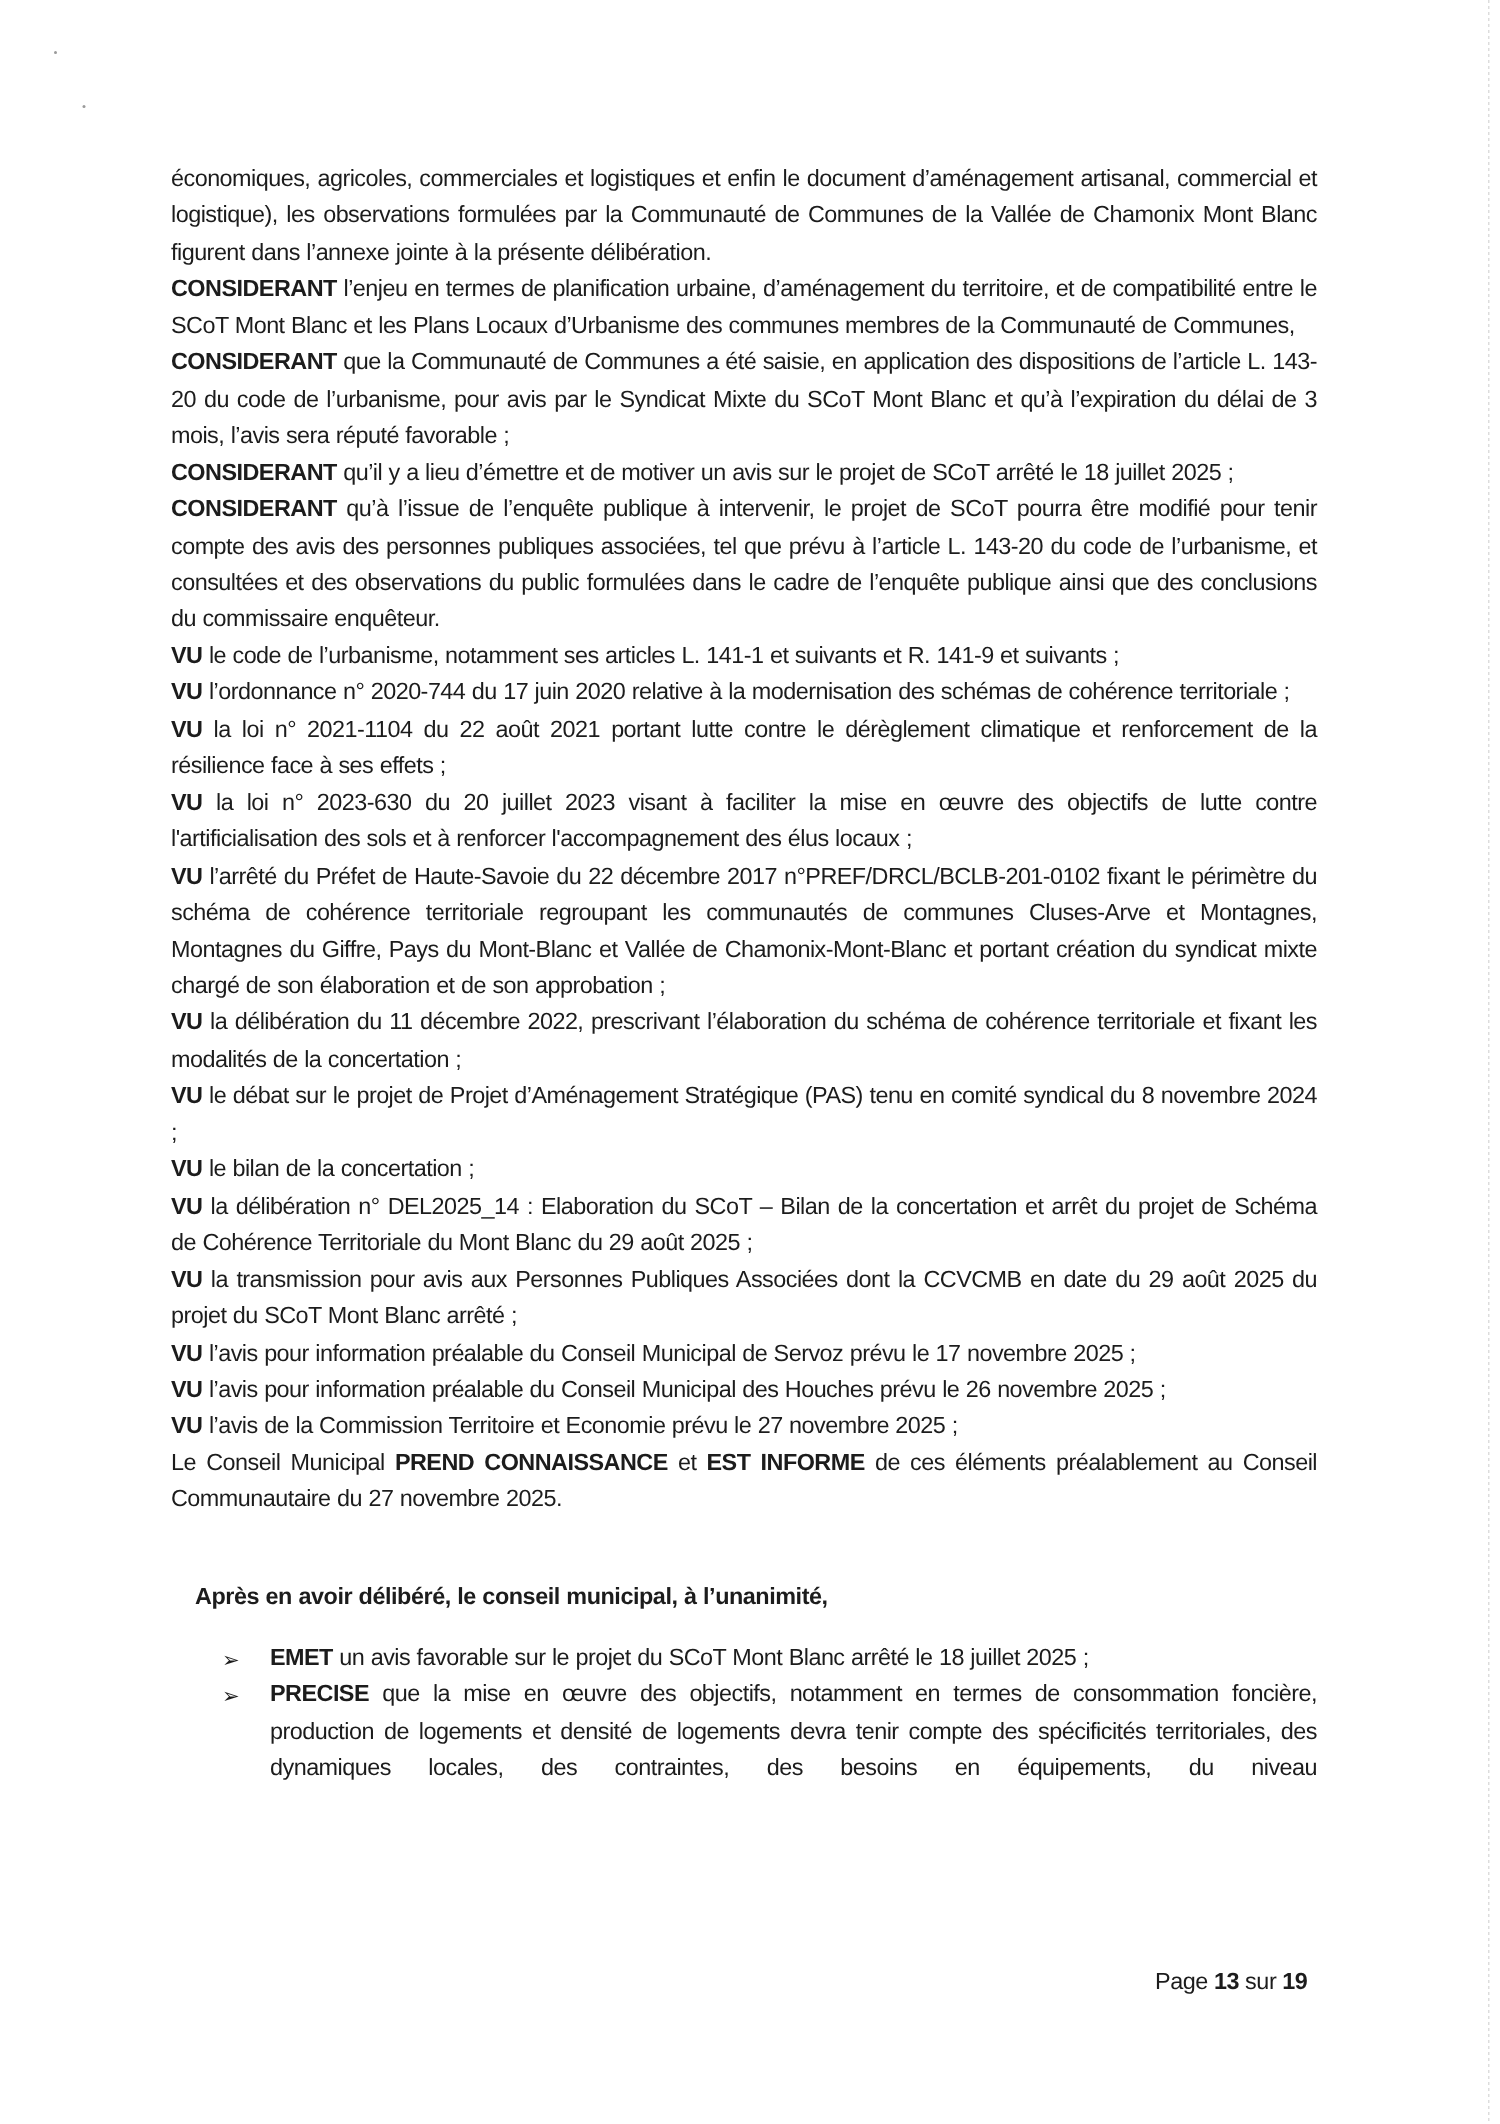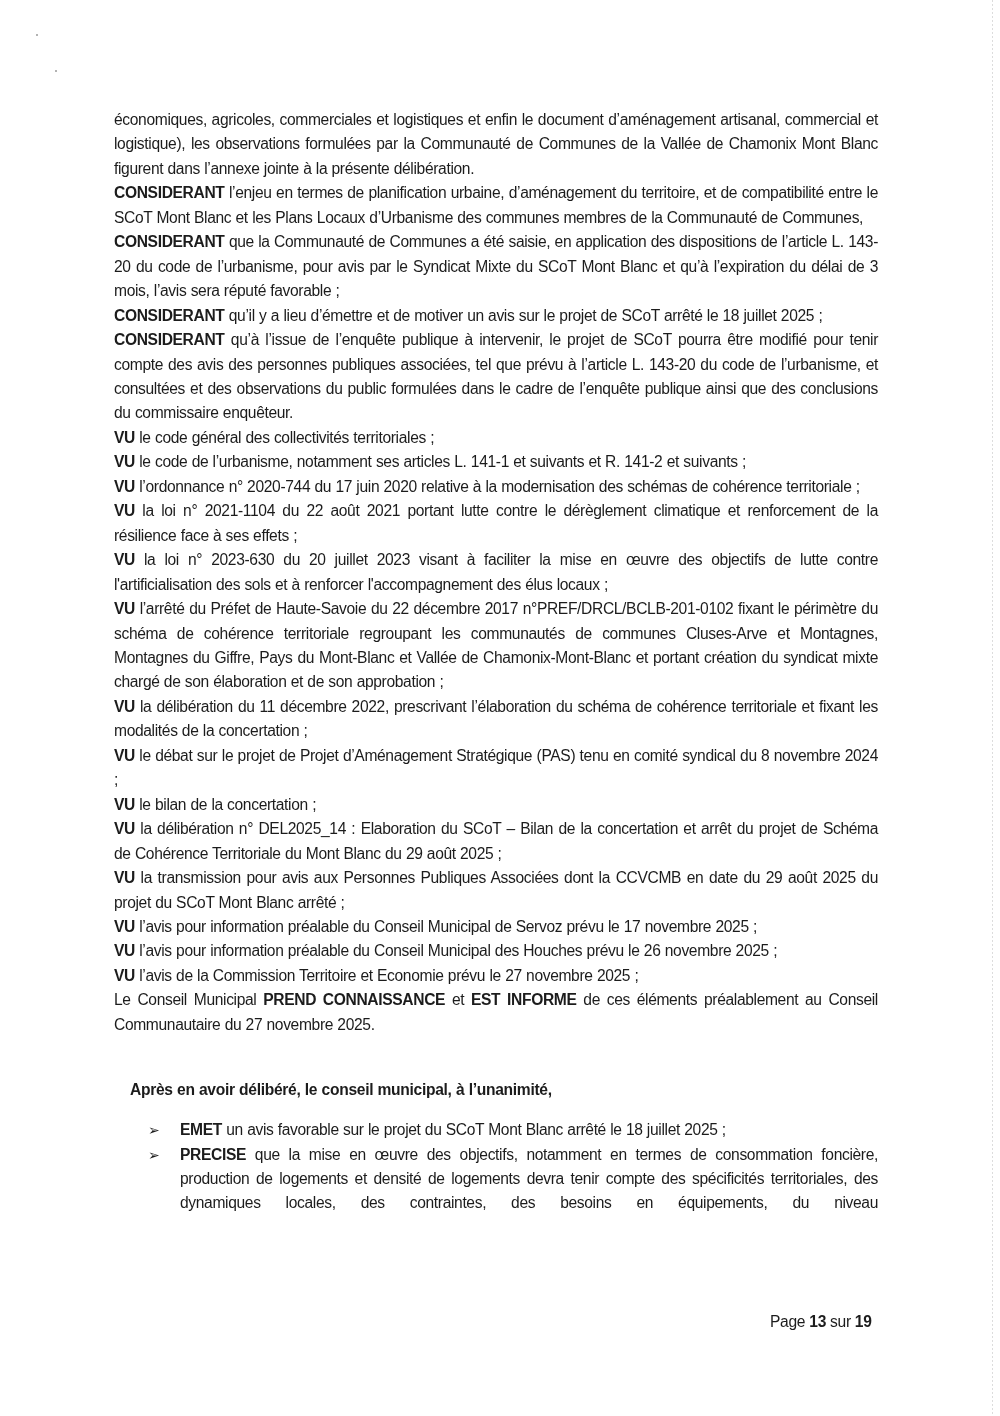--- a/index.html
+++ b/index.html
@@ -93,22 +93,21 @@
 
 <div class="page-body">
 
   <p class="para">économiques, agricoles, commerciales et logistiques et enfin le document d’aménagement artisanal, commercial et logistique), les observations formulées par la Communauté de Communes de la Vallée de Chamonix Mont Blanc figurent dans l’annexe jointe à la présente délibération.</p>
 
   <p class="para"><span class="kw">CONSIDERANT</span><span> l’enjeu en termes de planification urbaine, d’aménagement du territoire, et de compatibilité entre le SCoT Mont Blanc et les Plans Locaux d’Urbanisme des communes membres de la Communauté de Communes,</span></p>
   <p class="para"><span class="kw">CONSIDERANT</span><span> que la Communauté de Communes a été saisie, en application des dispositions de l’article L. 143-20 du code de l’urbanisme, pour avis par le Syndicat Mixte du SCoT Mont Blanc et qu’à l’expiration du délai de 3 mois, l’avis sera réputé favorable ;</span></p>
   <p class="para"><span class="kw">CONSIDERANT</span><span> qu’il y a lieu d’émettre et de motiver un avis sur le projet de SCoT arrêté le 18 juillet 2025 ;</span></p>
   <p class="para"><span class="kw">CONSIDERANT</span><span> qu’à l’issue de l’enquête publique à intervenir, le projet de SCoT pourra être modifié pour tenir compte des avis des personnes publiques associées, tel que prévu à l’article L. 143-20 du code de l’urbanisme, et consultées et des observations du public formulées dans le cadre de l’enquête publique ainsi que des conclusions du commissaire enquêteur.</span></p>
 
-  <p class="para"><span class="kw">VU</span><span> le code général des collectivités territoriales ;</span></p>
-  <p class="para"><span class="kw">VU</span><span> le code de l’urbanisme, notamment ses articles L. 141-1 et suivants et R. 141-2 et suivants ;</span></p>
+  <p class="para"><span class="kw">VU</span><span> le code de l’urbanisme, notamment ses articles L. 141-1 et suivants et R. 141-9 et suivants ;</span></p>
   <p class="para"><span class="kw">VU</span><span> l’ordonnance n° 2020-744 du 17 juin 2020 relative à la modernisation des schémas de cohérence territoriale ;</span></p>
   <p class="para"><span class="kw">VU</span><span> la loi n° 2021-1104 du 22 août 2021 portant lutte contre le dérèglement climatique et renforcement de la résilience face à ses effets ;</span></p>
   <p class="para"><span class="kw">VU</span><span> la loi n° 2023-630 du 20 juillet 2023 visant à faciliter la mise en œuvre des objectifs de lutte contre l'artificialisation des sols et à renforcer l'accompagnement des élus locaux ;</span></p>
   <p class="para"><span class="kw">VU</span><span> l’arrêté du Préfet de Haute-Savoie du 22 décembre 2017 n°PREF/DRCL/BCLB-201-0102 fixant le périmètre du schéma de cohérence territoriale regroupant les communautés de communes Cluses-Arve et Montagnes, Montagnes du Giffre, Pays du Mont-Blanc et Vallée de Chamonix-Mont-Blanc et portant création du syndicat mixte chargé de son élaboration et de son approbation ;</span></p>
   <p class="para"><span class="kw">VU</span><span> la délibération du 11 décembre 2022, prescrivant l’élaboration du schéma de cohérence territoriale et fixant les modalités de la concertation ;</span></p>
   <p class="para"><span class="kw">VU</span><span> le débat sur le projet de Projet d’Aménagement Stratégique (PAS) tenu en comité syndical du 8 novembre 2024 ;</span></p>
   <p class="para"><span class="kw">VU</span><span> le bilan de la concertation ;</span></p>
   <p class="para"><span class="kw">VU</span><span> la délibération n° DEL2025_14 : Elaboration du SCoT – Bilan de la concertation et arrêt du projet de Schéma de Cohérence Territoriale du Mont Blanc du 29 août 2025 ;</span></p>
   <p class="para"><span class="kw">VU</span><span> la transmission pour avis aux Personnes Publiques Associées dont la CCVCMB en date du 29 août 2025 du projet du SCoT Mont Blanc arrêté ;</span></p>
   <p class="para"><span class="kw">VU</span><span> l’avis pour information préalable du Conseil Municipal de Servoz prévu le 17 novembre 2025 ;</span></p>

